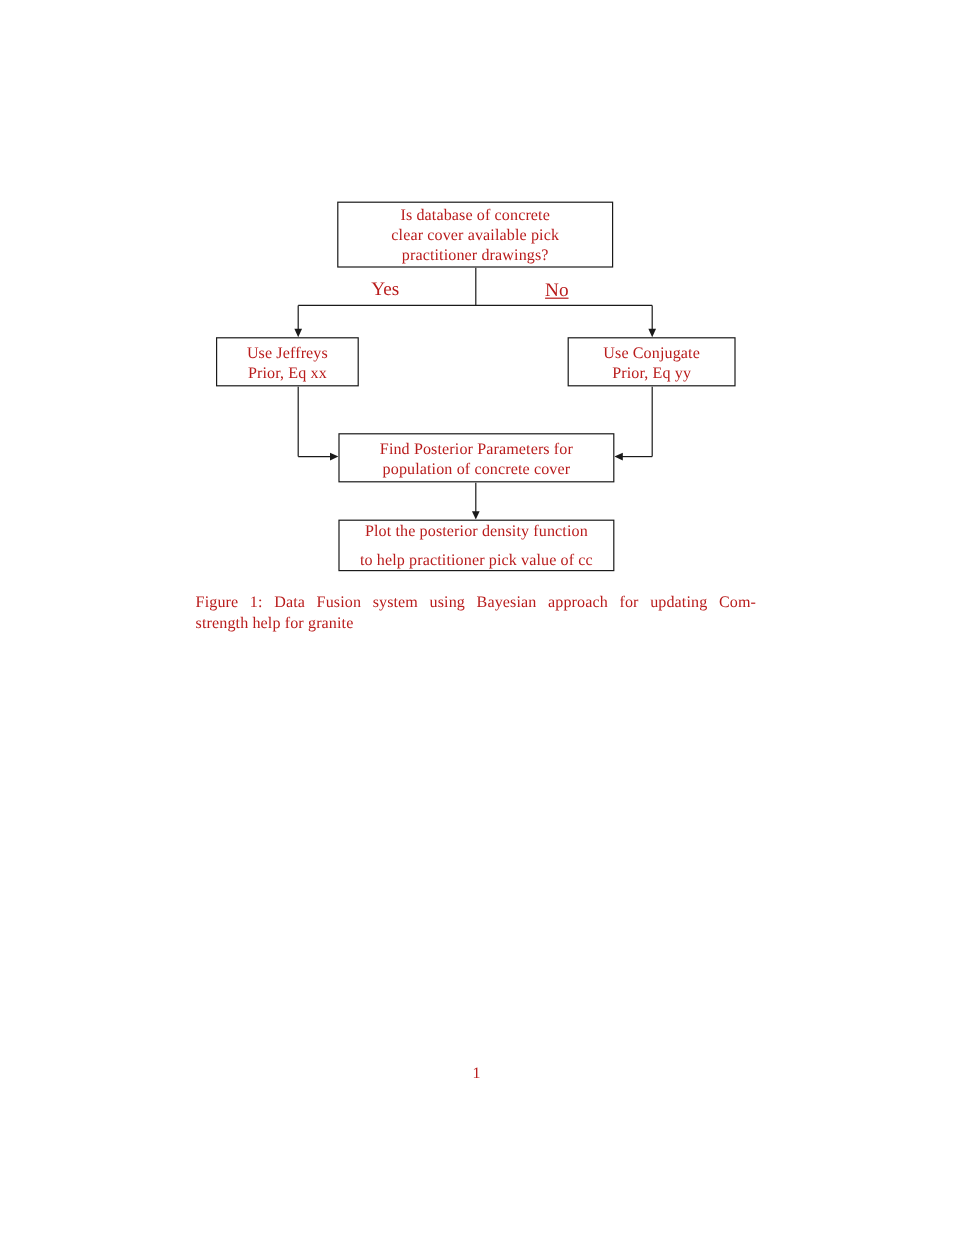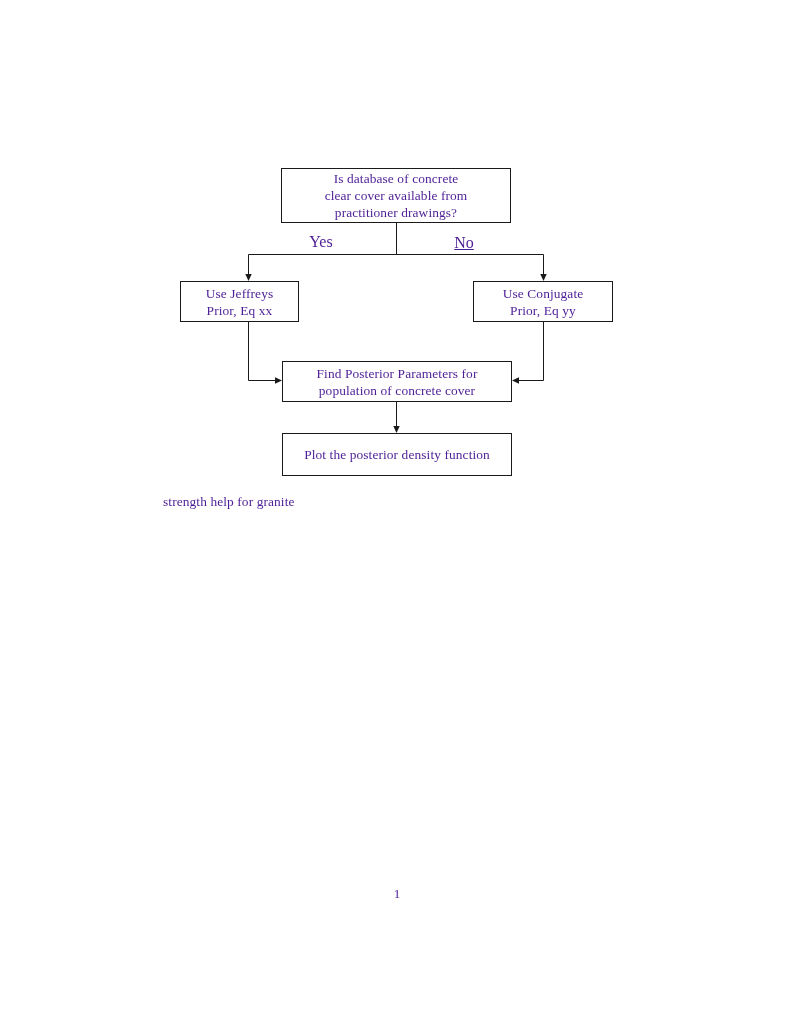--- a/index.html
+++ b/index.html
@@ -6,21 +6,21 @@
     margin: 0;
     padding: 0;
     background: #ffffff;
   }
   .page {
     position: relative;
     width: 794px;
     height: 1028px;
     background: #ffffff;
     font-family: "Liberation Serif", "DejaVu Serif", serif;
-    color: #4c1d95;
+    color: #b91c1c;
     overflow: hidden;
   }
   .connectors {
     position: absolute;
     left: 0;
     top: 0;
   }
   .connectors line {
     stroke: #1a1a1a;
     stroke-width: 1;
@@ -40,21 +40,21 @@
     align-items: center;
     text-align: center;
     font-size: 13.4px;
     line-height: 17px;
     letter-spacing: 0.1px;
   }
   .node-question { left: 281px; top: 168px; width: 230px; height: 55px; }
   .node-jeffreys { left: 180px; top: 281px; width: 119px; height: 41px; }
   .node-conjugate { left: 473px; top: 281px; width: 140px; height: 41px; }
   .node-posterior { left: 282px; top: 361px; width: 230px; height: 41px; }
-  .node-plot { left: 282px; top: 433px; width: 230px; height: 43px; }
+  .node-plot { left: 282px; top: 433px; width: 230px; height: 43px; justify-content: space-between; }
   .edge-label {
     position: absolute;
     font-size: 16px;
     line-height: 16px;
     text-align: center;
     width: 44px;
   }
   .edge-label-yes { left: 299px; top: 234px; }
   .edge-label-no { left: 442px; top: 235px; text-decoration: underline; }
   .caption {
@@ -107,21 +107,21 @@
     <line x1="543.5" y1="322" x2="543.5" y2="380.5"></line>
     <line x1="543.5" y1="380.5" x2="518" y2="380.5"></line>
     <polygon points="512,380.5 519,377.3 519,383.7"></polygon>
 
     <line x1="396.5" y1="402" x2="396.5" y2="427"></line>
     <polygon points="396.5,433 393.3,426 399.7,426"></polygon>
   </svg>
 
   <div class="node node-question">
     <div>Is database of concrete</div>
-    <div>clear cover available from</div>
+    <div>clear cover available pick</div>
     <div>practitioner drawings?</div>
   </div>
 
   <div class="edge-label edge-label-yes">Yes</div>
   <div class="edge-label edge-label-no">No</div>
 
   <div class="node node-jeffreys">
     <div>Use Jeffreys</div>
     <div>Prior, Eq xx</div>
   </div>
@@ -131,21 +131,23 @@
     <div>Prior, Eq yy</div>
   </div>
 
   <div class="node node-posterior">
     <div>Find Posterior Parameters for</div>
     <div>population of concrete cover</div>
   </div>
 
   <div class="node node-plot">
     <div>Plot the posterior density function</div>
+    <div>to help practitioner pick value of cc</div>
   </div>
 
   <div class="caption">
+    <div class="cap-line justify">Figure 1: Data Fusion system using Bayesian approach for updating Com-</div>
     <div class="cap-line">strength help for granite</div>
   </div>
 
   <div class="page-number">1</div>
 
 </div>
 
 </body></html>

